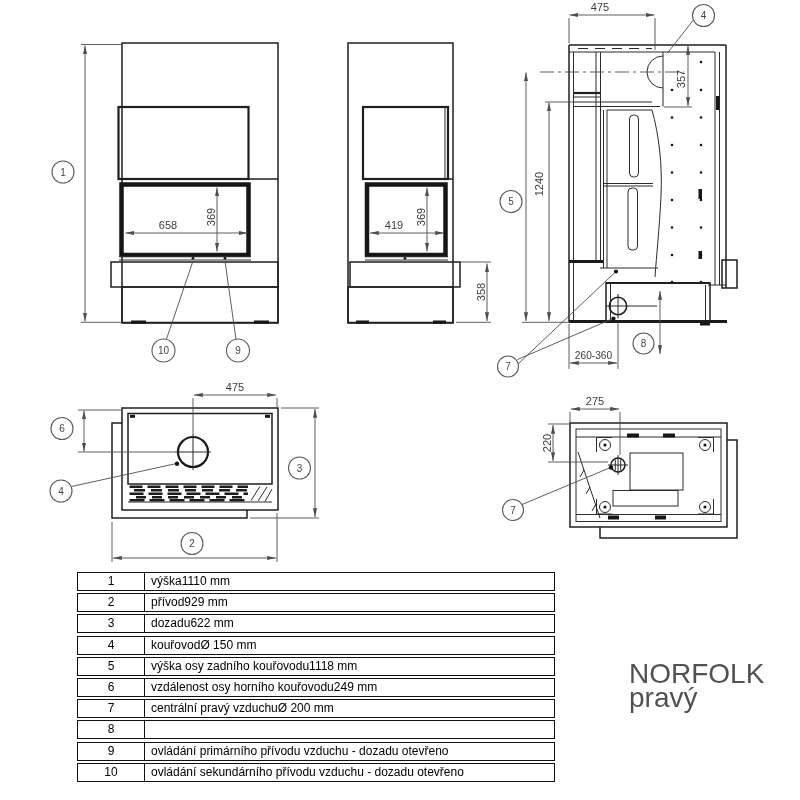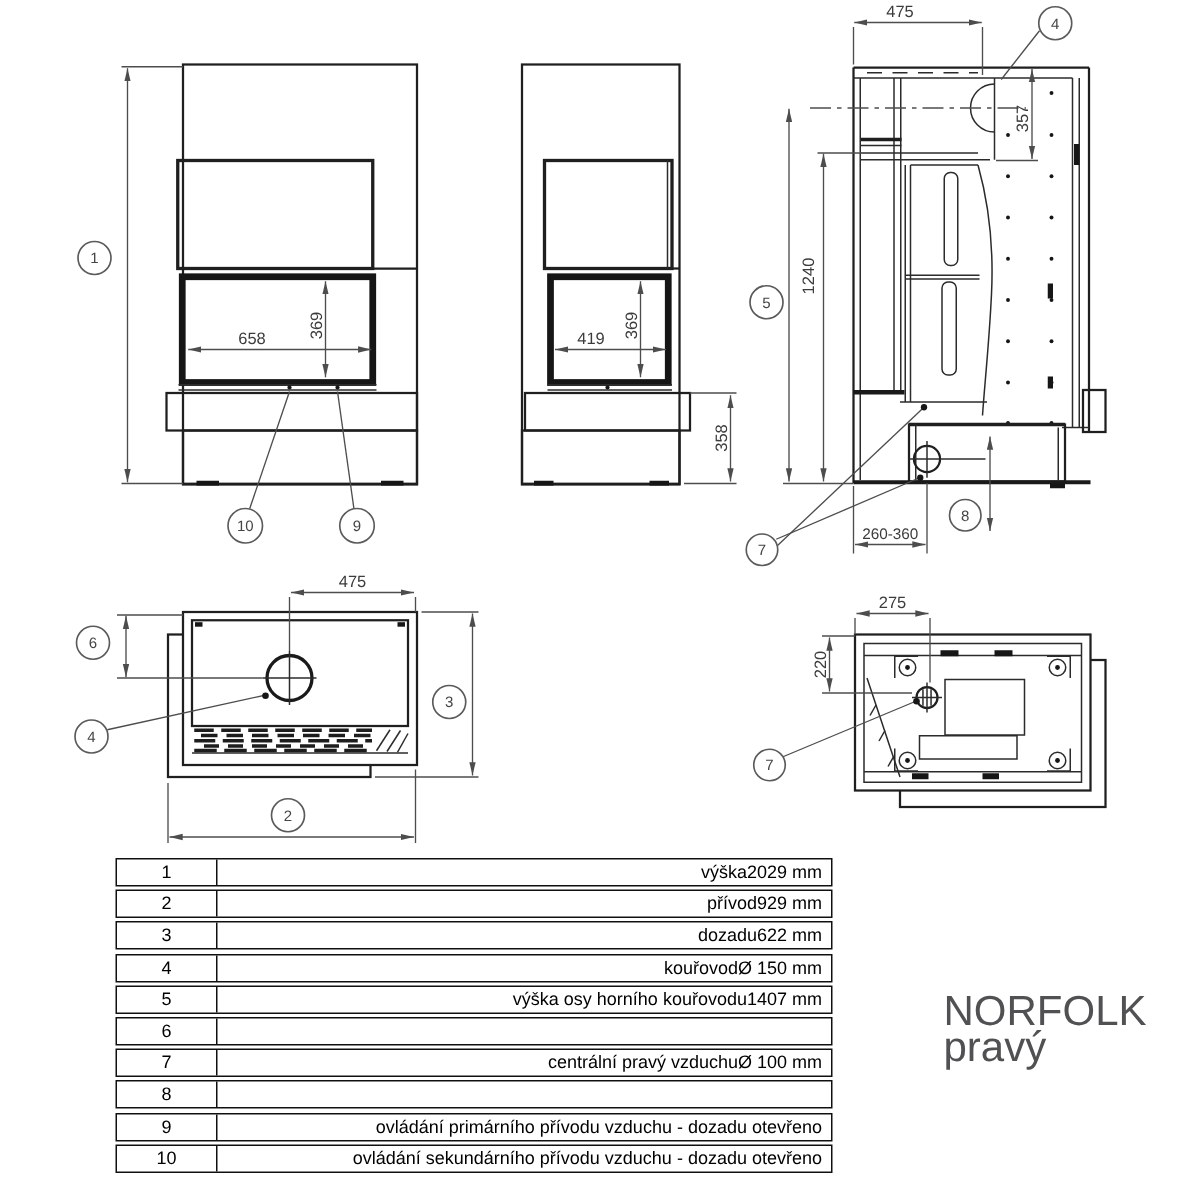--- a/index.html
+++ b/index.html
@@ -13,21 +13,21 @@
   svg .cl{stroke:#5a5a5a;stroke-width:1.1;fill:#fff}
   svg .fil{fill:#161616;stroke:none}
   svg .wh{fill:#fff}
   svg text{fill:#3c3c3c;font-family:"Liberation Sans",sans-serif}
   svg .dt{font-size:11px;text-anchor:middle}
   svg .dts{font-size:10.2px;text-anchor:middle}
   svg .ct{font-size:10px;text-anchor:middle;fill:#444}
   .spec-table{position:absolute;left:77px;top:572px;width:478px}
   .trow{display:flex;border:1.5px solid #101010;height:17px;margin-bottom:2.2px;font-size:12px;color:#000;background:#fff}
   .tnum{flex:0 0 66px;border-right:1.5px solid #101010;text-align:center;line-height:17.5px}
-  .tcell{flex:1;display:flex;justify-content:flex-end;padding:0 6px;line-height:17.5px;white-space:nowrap}
+  .tcell{flex:1;display:flex;justify-content:flex-start;padding:0 6px;line-height:17.5px;white-space:nowrap}
   .product-label{position:absolute;left:629px;top:662px;font-size:28px;color:#515153;line-height:24px}
 </style>
 </head>
 <body>
 
 <div class="page">
 
 <svg class="drawing" width="800" height="568" viewBox="0 0 800 568">
   <defs>
     <marker id="arr" viewBox="0 0 9 5" refX="8.8" refY="2.5" markerWidth="9" markerHeight="5" orient="auto-start-reverse" markerUnits="userSpaceOnUse">
@@ -322,21 +322,21 @@
     <circle class="cl" cx="513" cy="510" r="10.5"></circle>
     <text class="ct" x="513" y="513.5">7</text>
   </g>
 </svg>
 
 <div class="spec-table">
   <div class="trow">
     <div class="tnum">1</div>
     <div class="tcell">
           <span>výška</span>
-          <span>2029 mm</span>
+          <span>1110 mm</span>
         </div>
   </div>
   <div class="trow">
     <div class="tnum">2</div>
     <div class="tcell">
           <span>přívod</span>
           <span>929 mm</span>
         </div>
   </div>
   <div class="trow">
@@ -349,32 +349,36 @@
   <div class="trow">
     <div class="tnum">4</div>
     <div class="tcell">
           <span>kouřovod</span>
           <span>Ø 150 mm</span>
         </div>
   </div>
   <div class="trow">
     <div class="tnum">5</div>
     <div class="tcell">
-          <span>výška osy horního kouřovodu</span>
-          <span>1407 mm</span>
+          <span>výška osy zadního kouřovodu</span>
+          <span>1118 mm</span>
         </div>
   </div>
   <div class="trow">
     <div class="tnum">6</div>
+    <div class="tcell">
+          <span>vzdálenost osy horního kouřovodu</span>
+          <span>249 mm</span>
+        </div>
   </div>
   <div class="trow">
     <div class="tnum">7</div>
     <div class="tcell">
           <span>centrální pravý vzduchu</span>
-          <span>Ø 100 mm</span>
+          <span>Ø 200 mm</span>
         </div>
   </div>
   <div class="trow">
     <div class="tnum">8</div>
   </div>
   <div class="trow">
     <div class="tnum">9</div>
     <div class="tcell">
           <span>ovládání primárního přívodu vzduchu - dozadu otevřeno</span>
           <span></span>

